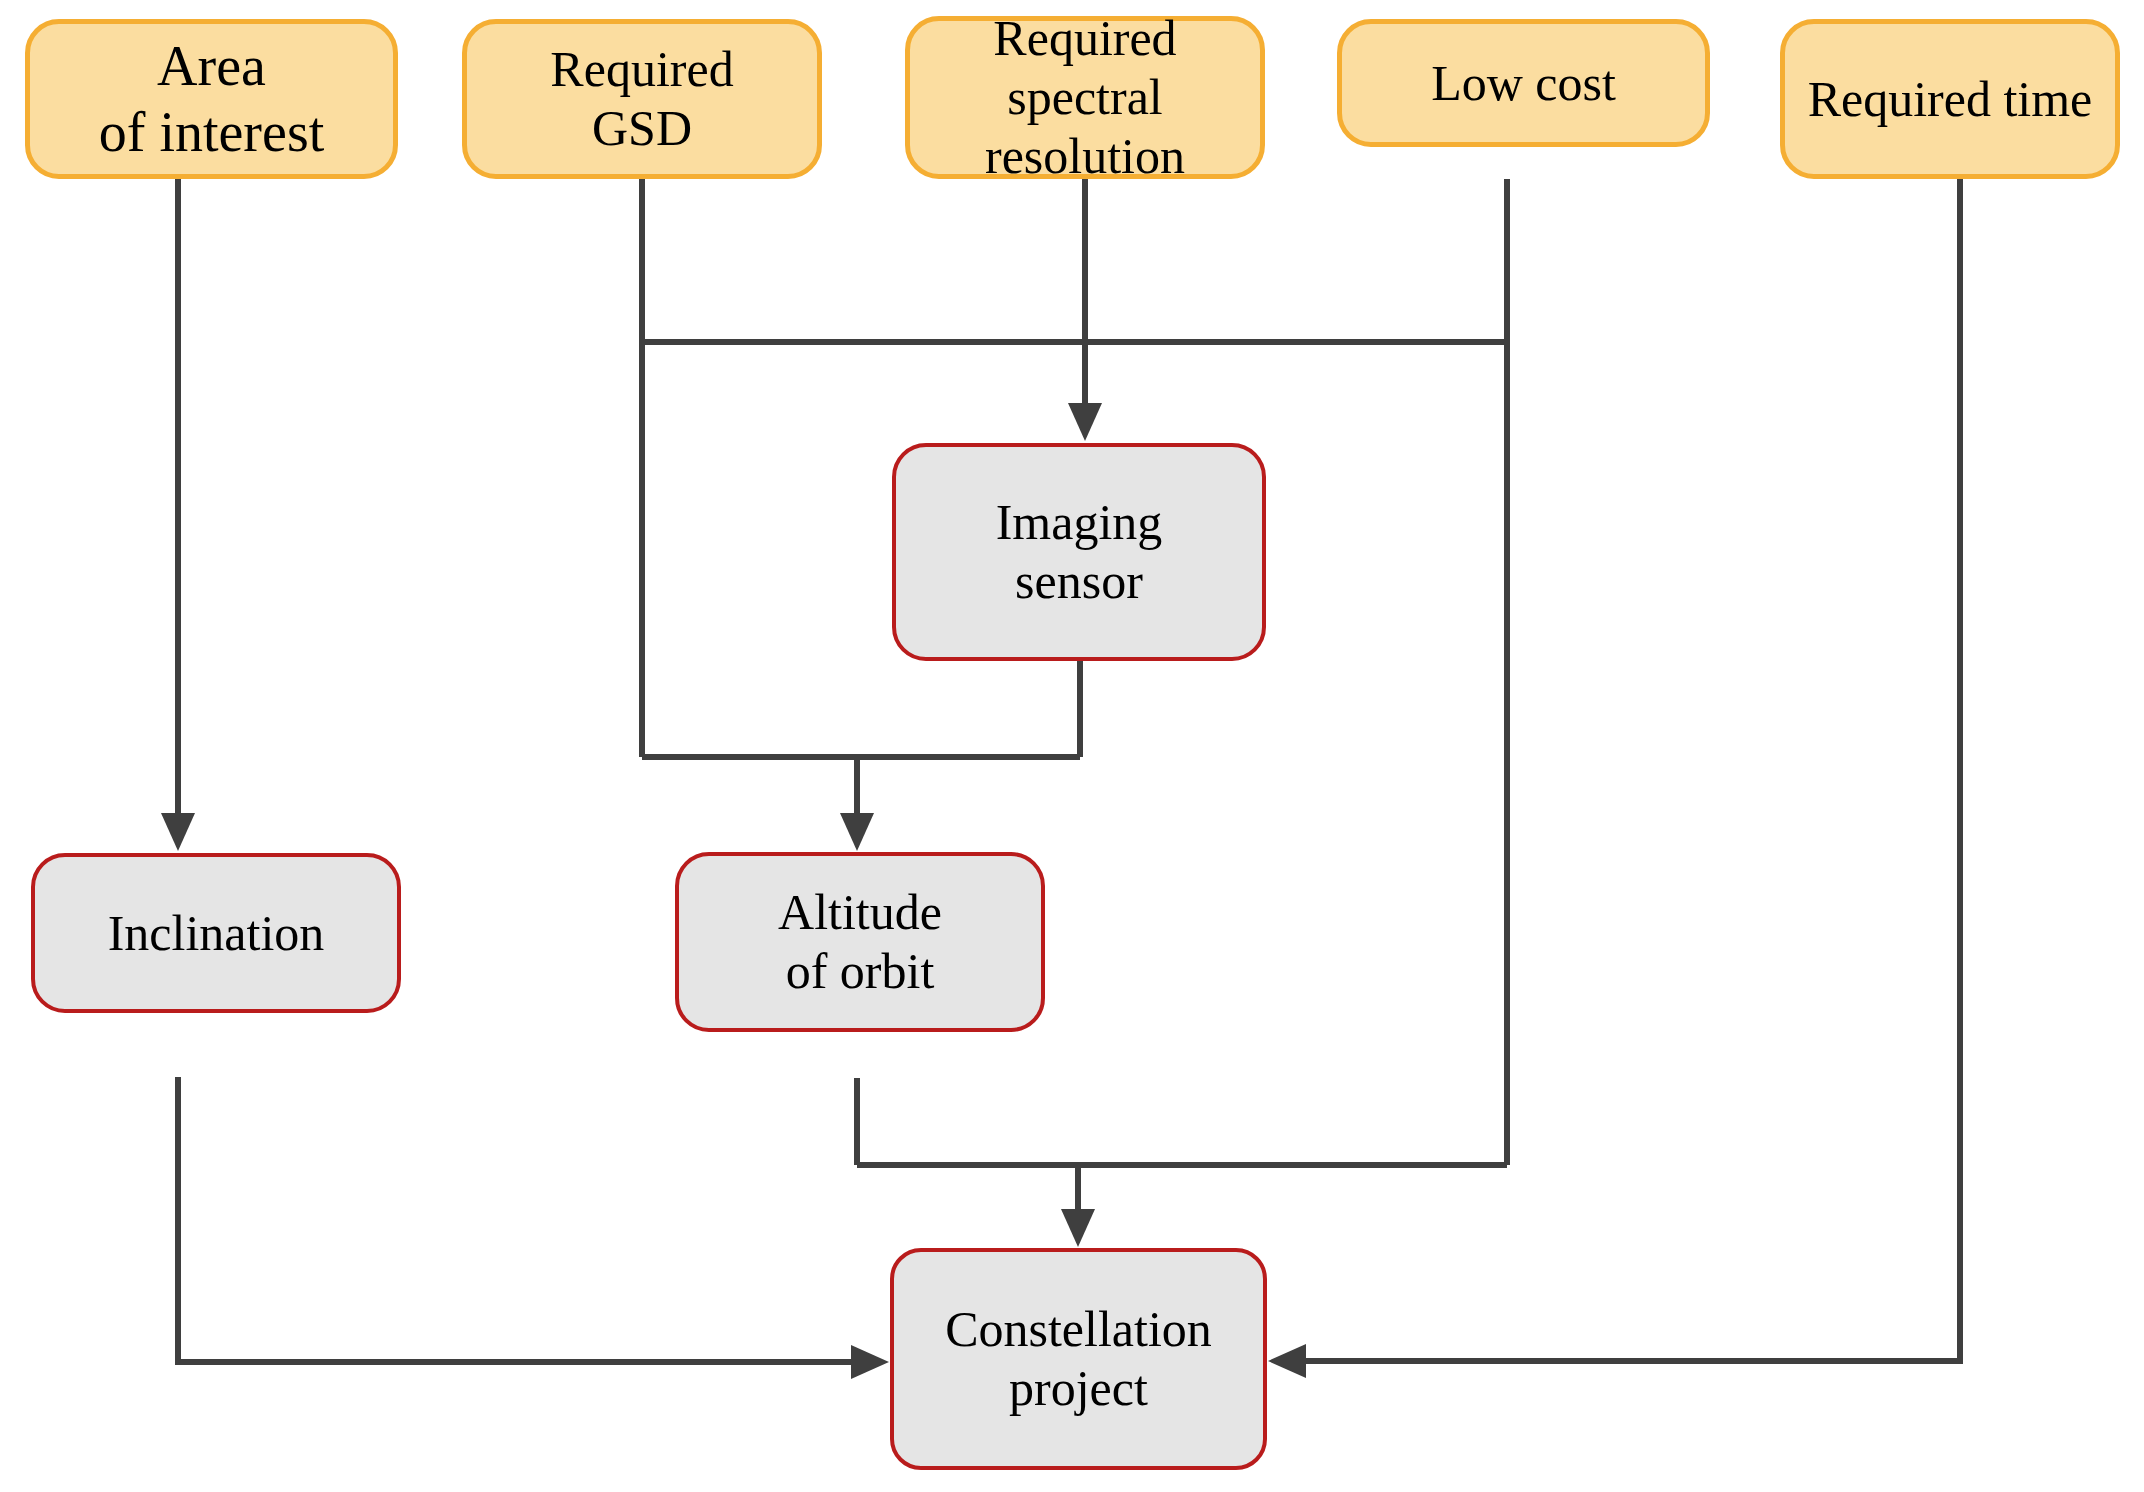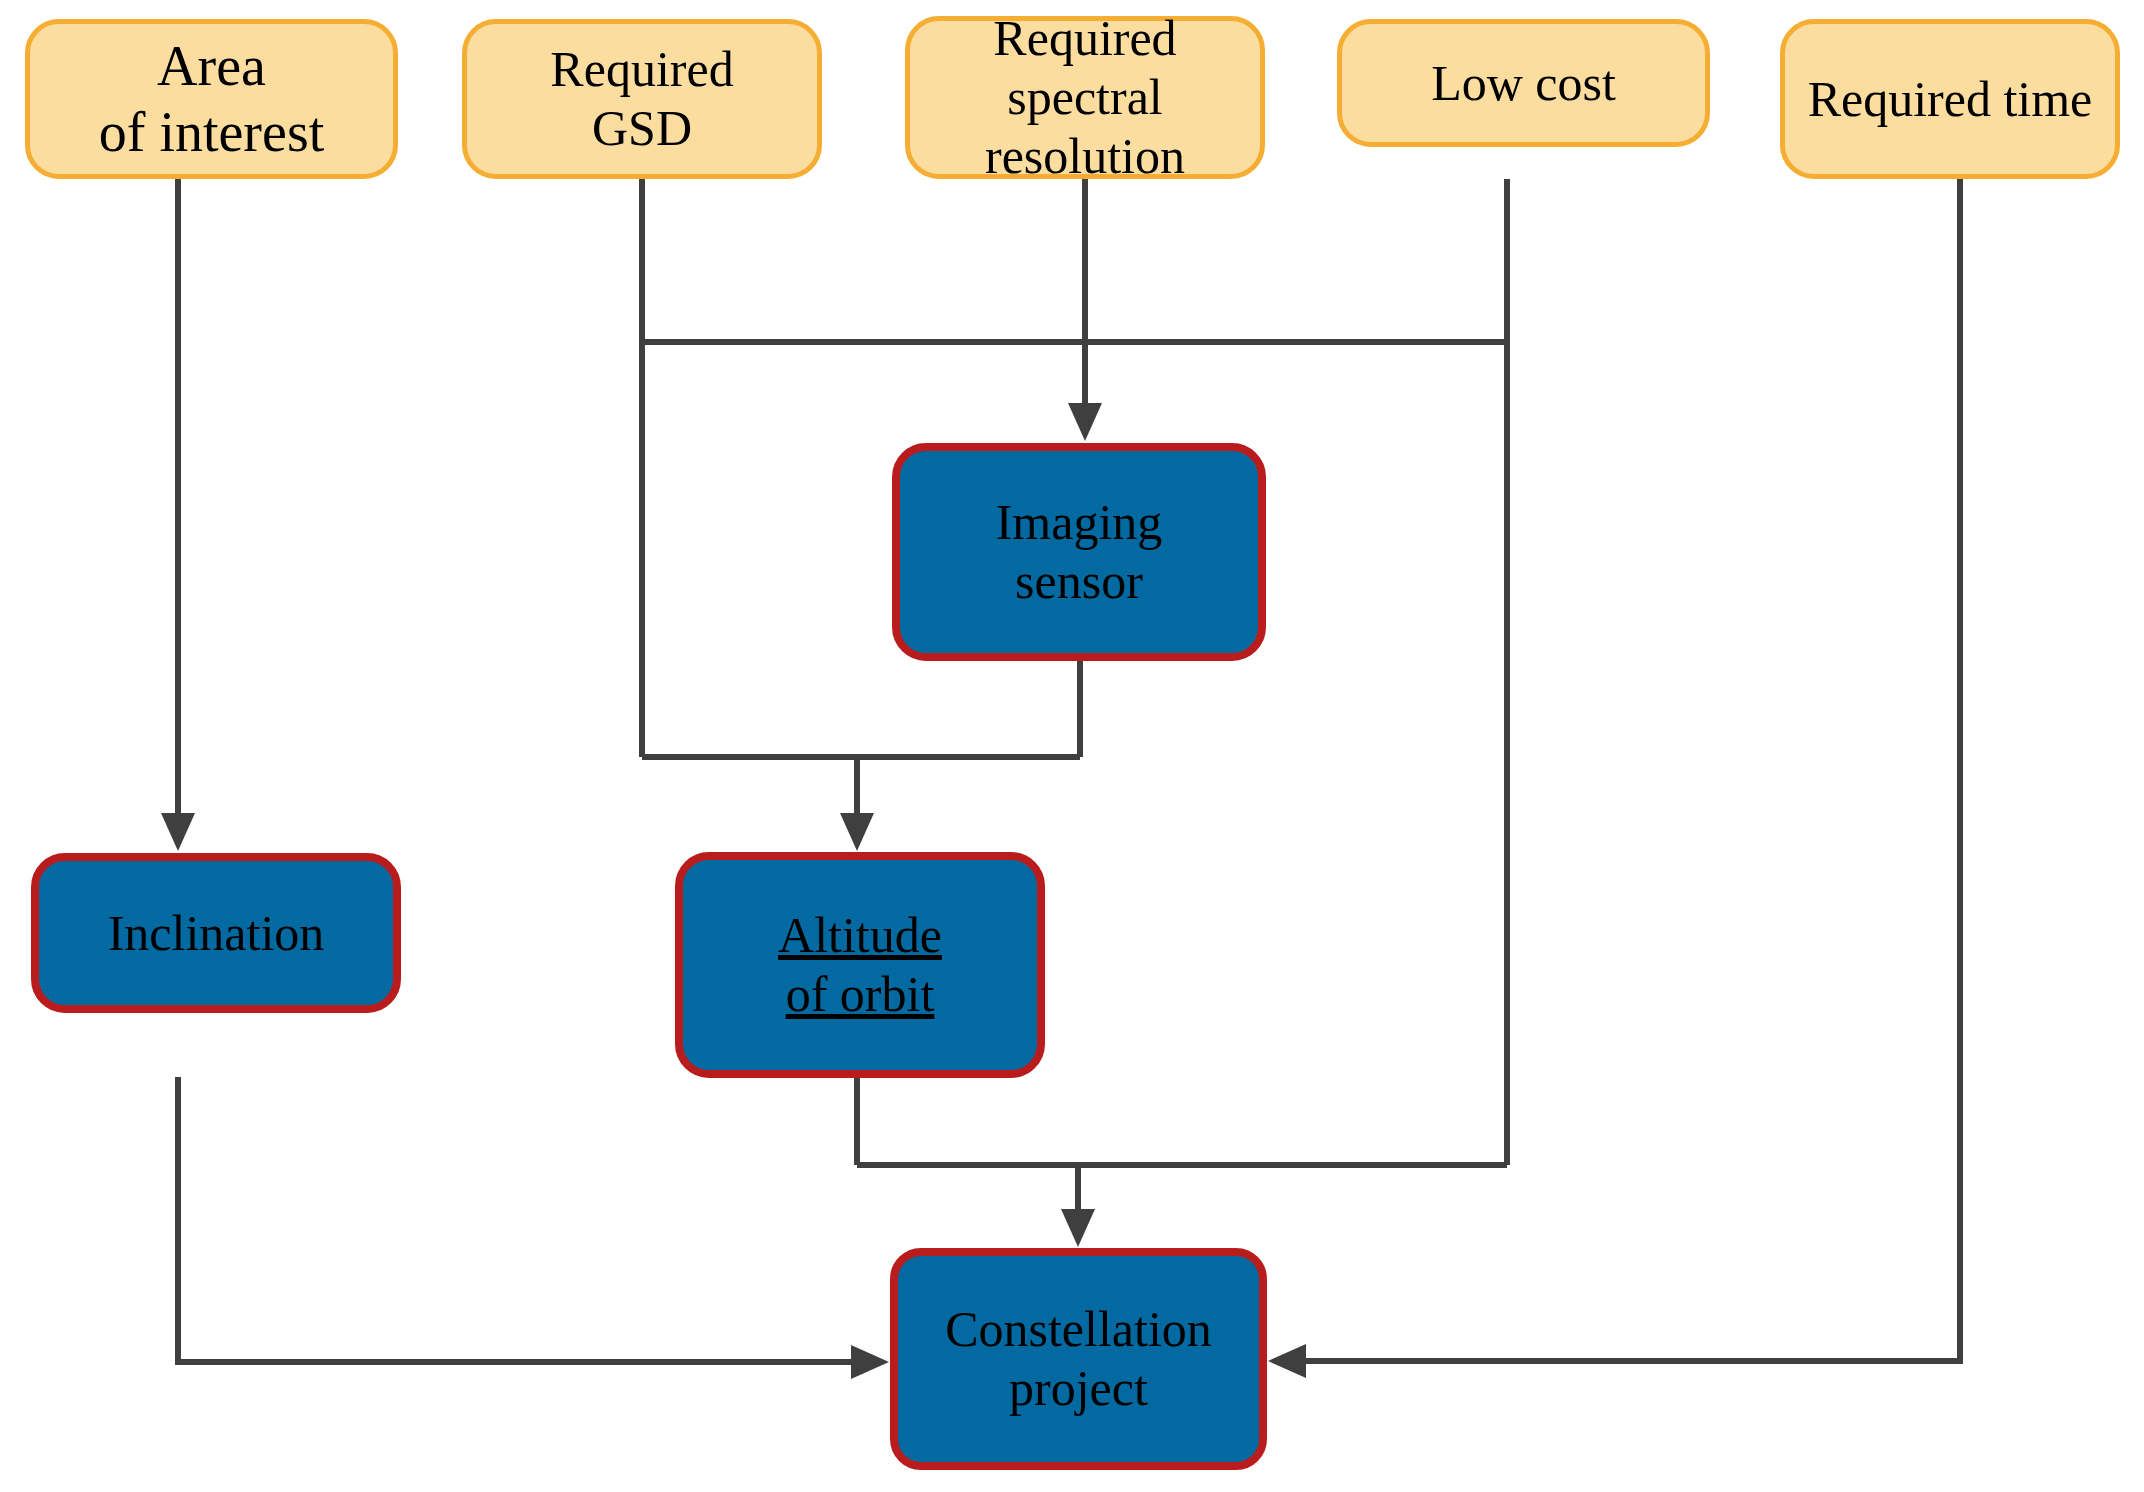--- a/index.html
+++ b/index.html
@@ -34,22 +34,22 @@
     line-height: 1.18;
     color: #000000;
     white-space: pre-line;
     padding: 4px 10px;
   }
   .node.input {
     background: #fbdda0;
     border: 5px solid #f5ae33;
   }
   .node.process {
-    background: #0369a1;
-    border: 8px solid #b91c1c;
+    background: #e5e5e5;
+    border: 4px solid #b91c1c;
     text-align: center;
   }
   .node-label {
     display: block;
     white-space: pre-line;
   }
 </style>
 </head>
 <body>
 
@@ -79,18 +79,18 @@
       <div class="node input" style="left: 462px; top: 19px; width: 360px; height: 160px; font-size: 50px;"><span class="node-label">Required
 GSD</span></div>
       <div class="node input" style="left: 905px; top: 16px; width: 360px; height: 163px; font-size: 50px;"><span class="node-label">Required
 spectral
 resolution</span></div>
       <div class="node input" style="left: 1337px; top: 19px; width: 373px; height: 128px; font-size: 50px;"><span class="node-label">Low cost</span></div>
       <div class="node input" style="left: 1780px; top: 19px; width: 340px; height: 160px; font-size: 50px;"><span class="node-label">Required time</span></div>
       <div class="node process" style="left: 892px; top: 443px; width: 374px; height: 218px; font-size: 50px;"><span class="node-label">Imaging
 sensor</span></div>
       <div class="node process" style="left: 31px; top: 853px; width: 370px; height: 160px; font-size: 50px;"><span class="node-label">Inclination</span></div>
-      <div class="node process" style="left: 675px; top: 852px; width: 370px; height: 226px; font-size: 50px; text-decoration: underline;"><span class="node-label">Altitude
+      <div class="node process" style="left: 675px; top: 852px; width: 370px; height: 180px; font-size: 50px;"><span class="node-label">Altitude
 of orbit</span></div>
       <div class="node process" style="left: 890px; top: 1248px; width: 377px; height: 222px; font-size: 50px; border-radius: 31px;"><span class="node-label">Constellation
 project</span></div>
     </div>
 </div>
 
 </body></html>

